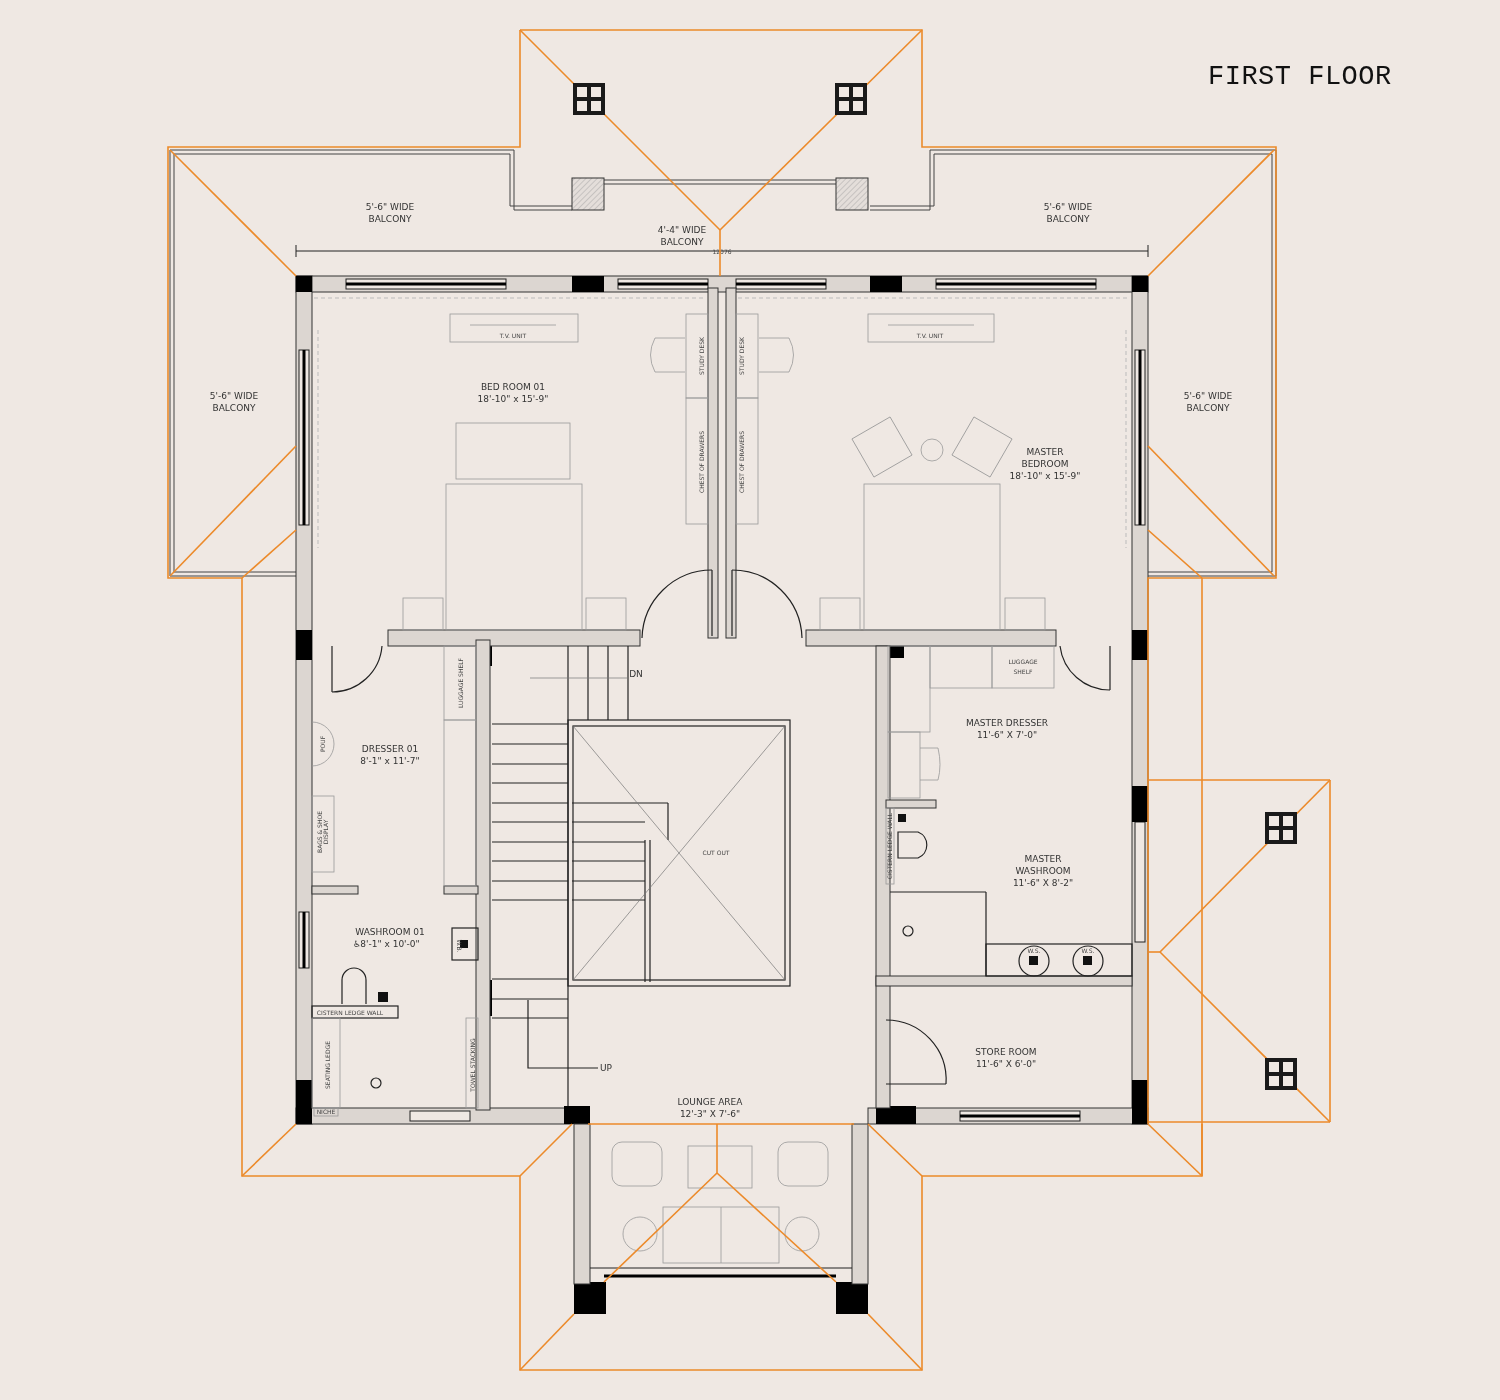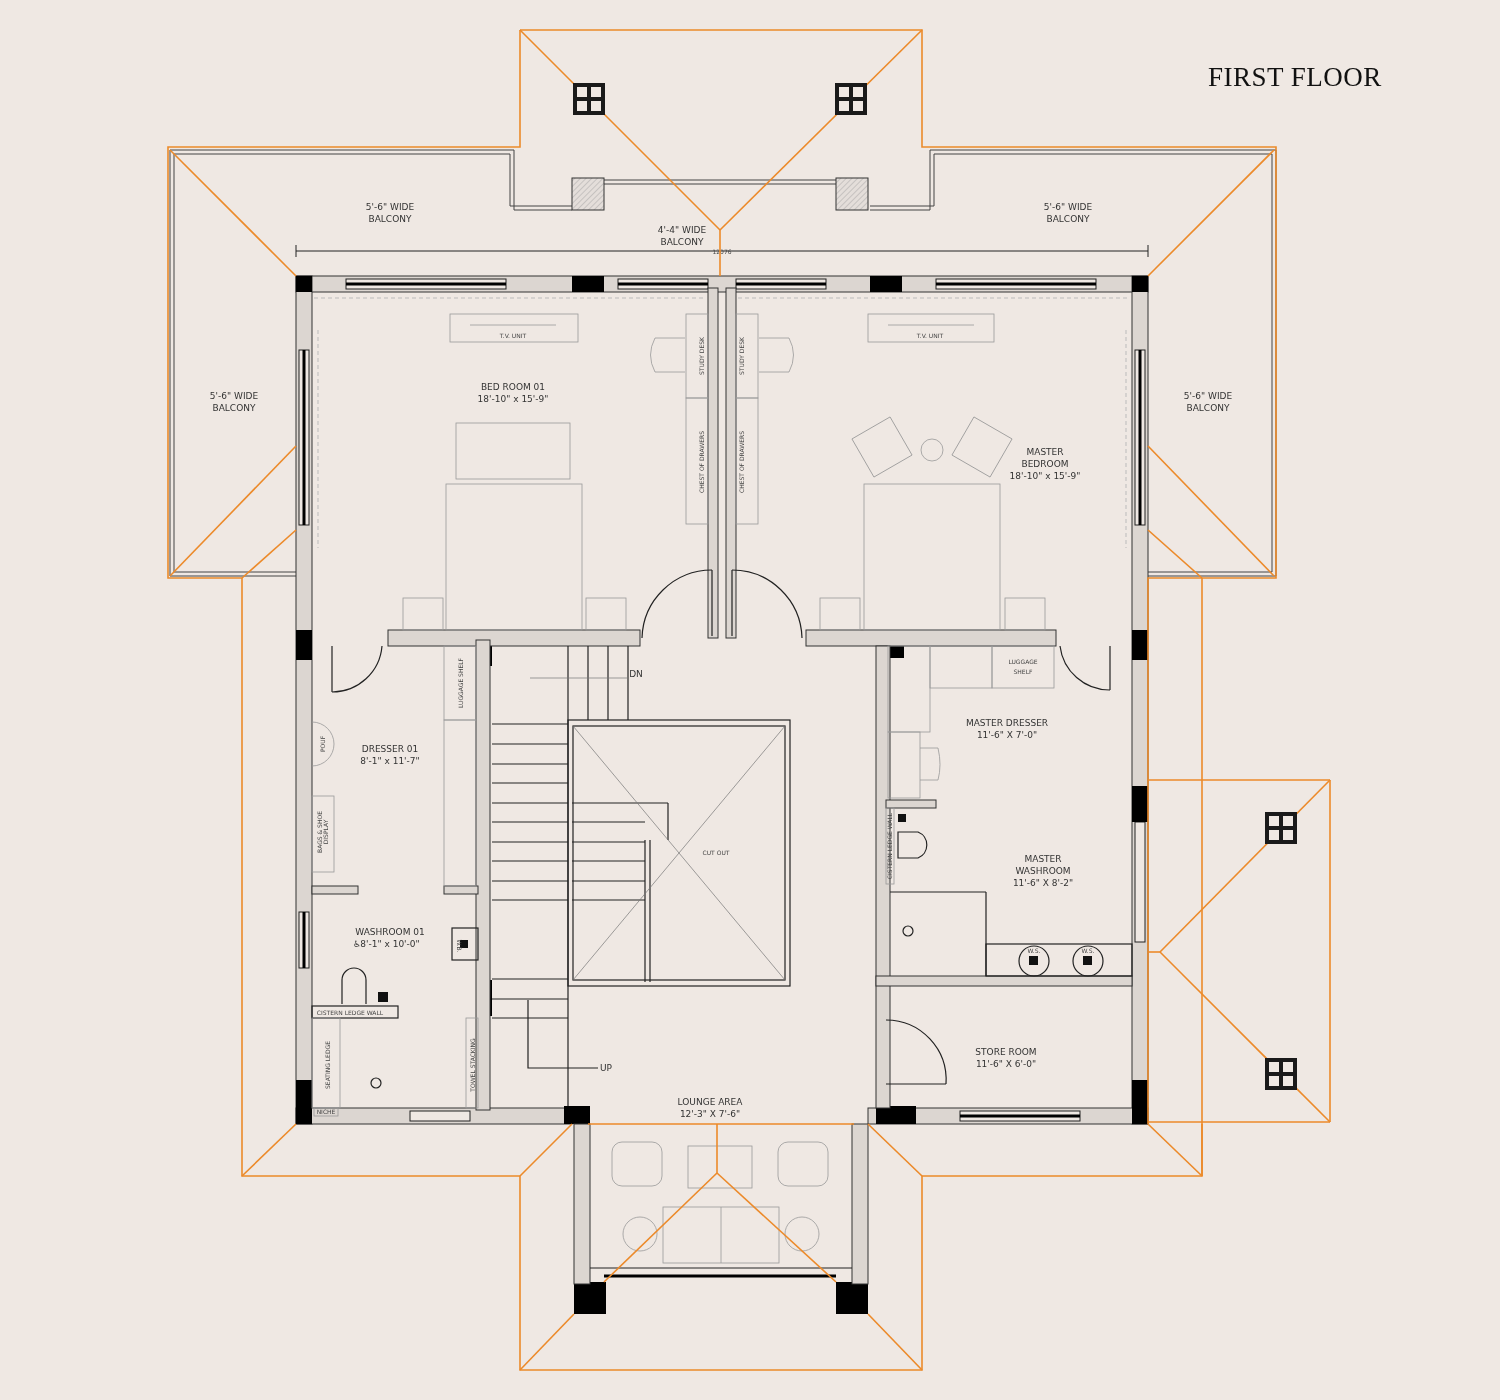--- a/index.html
+++ b/index.html
@@ -1,20 +1,20 @@
 <!DOCTYPE html>
 <html><head>
 <meta charset="utf-8">
 <style>
   html, body { margin:0; padding:0; }
   body { width:1500px; height:1400px; background:#efe8e3; position:relative; overflow:hidden; font-family:"Liberation Sans", sans-serif; }
   svg#plan { position:absolute; left:0; top:0; }
   .lbl { font-family:"DejaVu Sans", sans-serif; fill:#333; font-size:9px; text-anchor:middle; }
   .lbl-sm { font-family:"DejaVu Sans", sans-serif; fill:#444; font-size:6px; text-anchor:middle; }
-  .title { position:absolute; left:1208px; top:62px; font-size:27px; color:#111; letter-spacing:0.5px; font-family:Liberation Serif, serif; }
+  .title { position:absolute; left:1208px; top:62px; font-size:27px; color:#111; letter-spacing:0.5px; font-family:Liberation Mono, monospace; }
   .roof { stroke:#ec8a2a; stroke-width:1.6; fill:none; }
   .wall { fill:#dcd6d1; stroke:#333; stroke-width:1; }
   .col { fill:#000; }
   .ln { stroke:#222; stroke-width:1.2; fill:none; }
   .thin { stroke:#777; stroke-width:0.7; fill:none; }
   .furn { stroke:#999; stroke-width:0.8; fill:none; }
   .bal { stroke:#444; stroke-width:1; fill:none; }
 </style>
 </head>
 <body>

